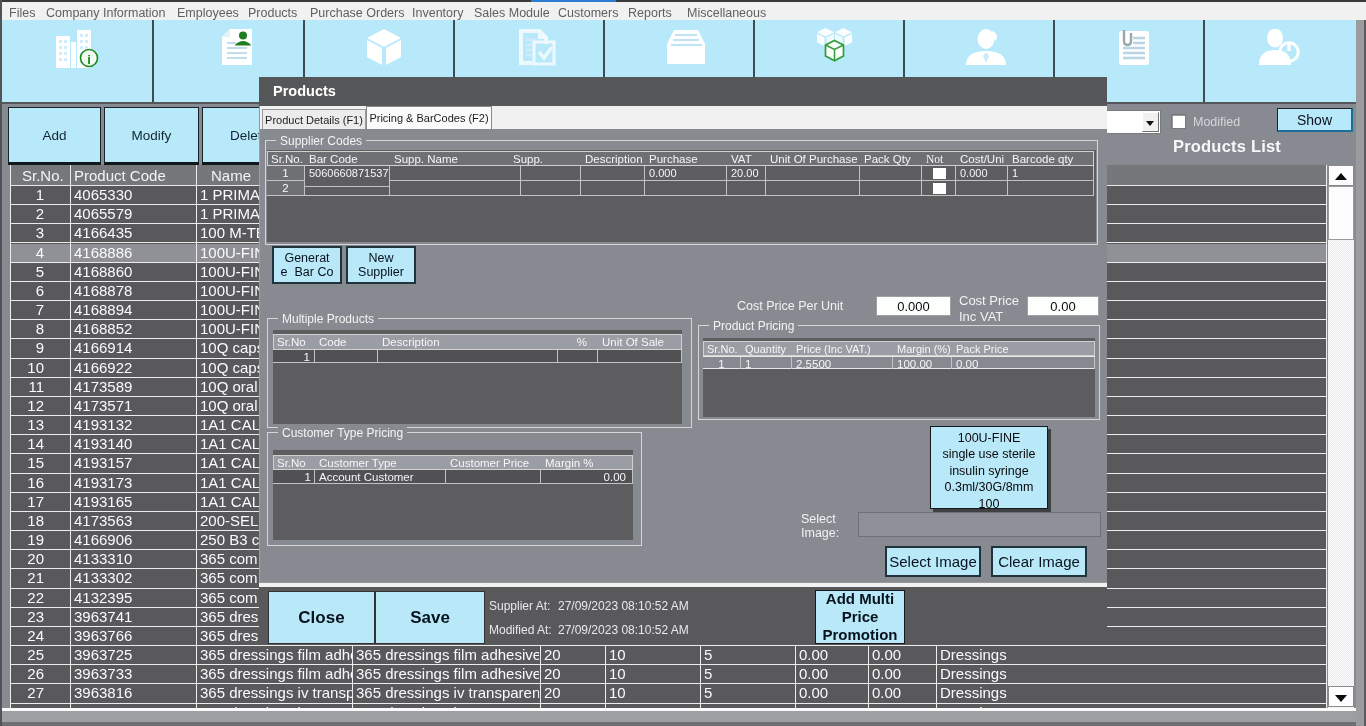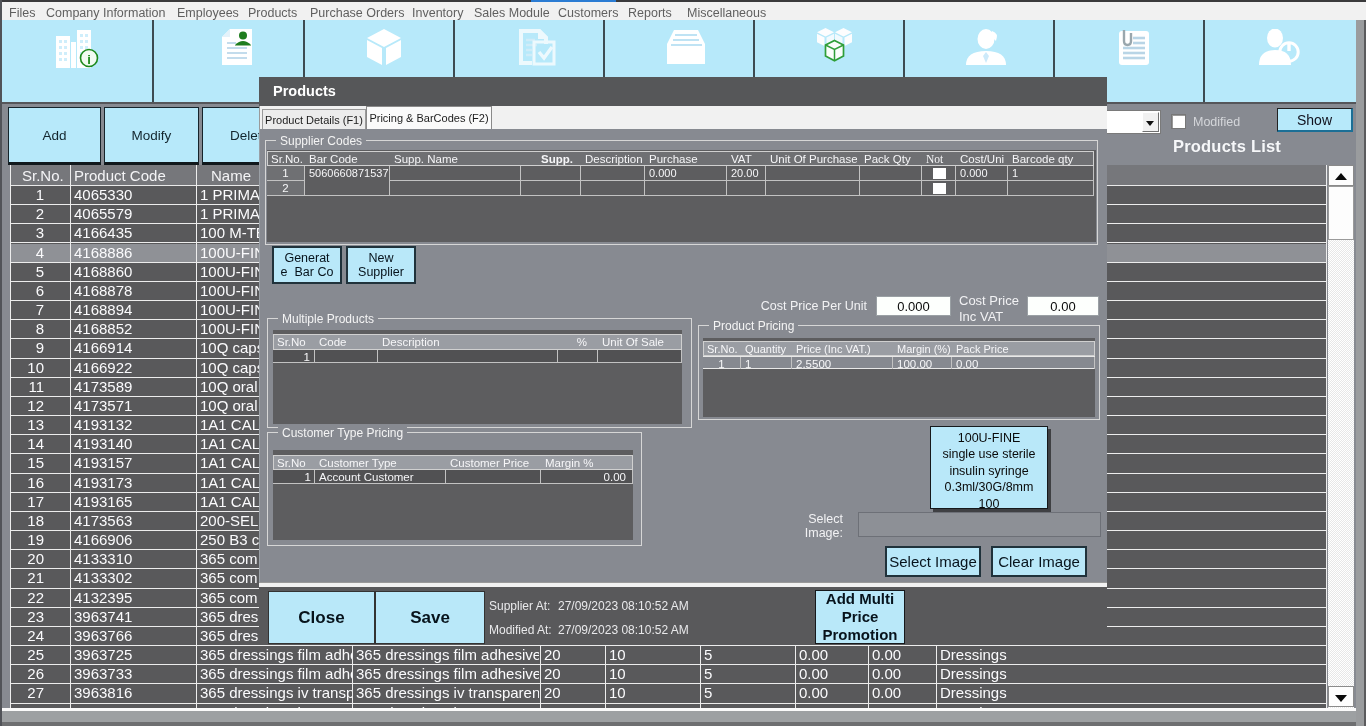--- a/index.html
+++ b/index.html
@@ -63,21 +63,21 @@
 
 .gbox{position:absolute;border:1px solid #d6d6d6;}
 .glabel{position:absolute;top:-7px;left:10px;font-size:12px;color:#f4f4f4;background:#878a91;padding:0 4px;}
 .dark{position:absolute;background:#5d5d5f;}
 .ghead{position:absolute;background:#6f7073;border:1px solid #d0d0d0;}
 .ghead2{position:absolute;background:#9a9da3;border:1px solid #d0d0d0;}
 .hcell{position:absolute;top:0;font-size:11.5px;color:#f6f6f8;white-space:nowrap;overflow:hidden;line-height:15px;padding-left:3px;}
 .gcell{position:absolute;font-size:11.5px;color:#f6f6f8;white-space:nowrap;overflow:hidden;line-height:14px;padding-left:4px;border-right:1px solid #c2c2c2;border-bottom:1px solid #c2c2c2;}
 .bluebtn{position:absolute;background:#b9e8f9;border:2px solid #20323b;color:#07131c;display:flex;align-items:center;justify-content:center;text-align:center;}
 .wbox{position:absolute;background:#fdfffd;font-size:13px;color:#0a0a0a;text-align:center;line-height:19px;border:1px solid #9aa0a4;}
-.wlabel{position:absolute;font-size:12.5px;color:#f2f2f4;text-align:right;line-height:14px;}
+.wlabel{position:absolute;font-size:12.5px;color:#f2f2f4;text-align:left;line-height:14px;}
 
 #dsep{position:absolute;left:0;top:505px;width:848px;height:5px;background:#f2f2f2;border-top:1px solid #9a9a9a;}
 #dfoot{position:absolute;left:0;top:510px;width:848px;height:58px;background:#59595b;}
 .chk{position:absolute;width:13px;height:11px;background:#fff;}
 </style></head>
 <body>
 
 <div id="menubar">
  <span class="mi" style="left:9px">Files</span>
  <span class="mi" style="left:46px">Company Information</span>
@@ -427,33 +427,33 @@
  </div>
  <div id="dbody">
   <div class="gbox" style="left:5px;top:11px;width:833px;height:105px;">
         <div class="glabel">Supplier Codes</div>
       </div>
   <div class="dark" style="left:7px;top:21px;width:829px;height:92px;"></div>
   <div class="ghead" style="left:7px;top:22px;width:827px;height:15px;">
         <span class="hcell" style="left:0px;width:34px;">Sr.No.</span>
         <span class="hcell" style="left:38px;width:81px;">Bar Code</span>
         <span class="hcell" style="left:123px;width:127px;">Supp. Name</span>
-        <span class="hcell" style="left:270px;width:56px;font-weight:bold;">Supp.</span>
+        <span class="hcell" style="left:242px;width:56px;">Supp.</span>
         <span class="hcell" style="left:314px;width:60px;">Description</span>
         <span class="hcell" style="left:378px;width:78px;">Purchase</span>
         <span class="hcell" style="left:460px;width:35px;">VAT</span>
         <span class="hcell" style="left:499px;width:90px;">Unit Of Purchase</span>
         <span class="hcell" style="left:593px;width:58px;">Pack Qty</span>
         <span class="hcell" style="left:655px;width:30px;font-family:Liberation Serif, serif;">Not</span>
         <span class="hcell" style="left:689px;width:48px;">Cost/Uni</span>
         <span class="hcell" style="left:741px;width:82px;">Barcode qty</span>
       </div>
   <div class="abs" style="left:7px;top:37px;width:827px;height:15px;">
         <span class="gcell" style="left:0;top:0;width:38px;height:15px;background:#6f7073;text-align:center;padding-left:0;">1</span>
-        <span class="gcell" style="left:38px;top:0;width:85px;height:30px;font-size:11px;">5060660871537</span>
+        <span class="gcell" style="left:38px;top:0;width:85px;height:21px;font-size:11px;">5060660871537</span>
         <span class="gcell" style="left:123px;top:0;width:131px;height:15px;font-size:11px;"></span>
         <span class="gcell" style="left:254px;top:0;width:60px;height:15px;font-size:11px;"></span>
         <span class="gcell" style="left:314px;top:0;width:64px;height:15px;font-size:11px;"></span>
         <span class="gcell" style="left:378px;top:0;width:82px;height:15px;font-size:11px;">0.000</span>
         <span class="gcell" style="left:460px;top:0;width:39px;height:15px;font-size:11px;">20.00</span>
         <span class="gcell" style="left:499px;top:0;width:94px;height:15px;font-size:11px;"></span>
         <span class="gcell" style="left:593px;top:0;width:62px;height:15px;font-size:11px;"></span>
         <span class="gcell" style="left:655px;top:0;width:34px;height:15px;font-size:11px;">
           <span class="chk" style="left:11px;top:2px;position:absolute;"></span>
         </span>

